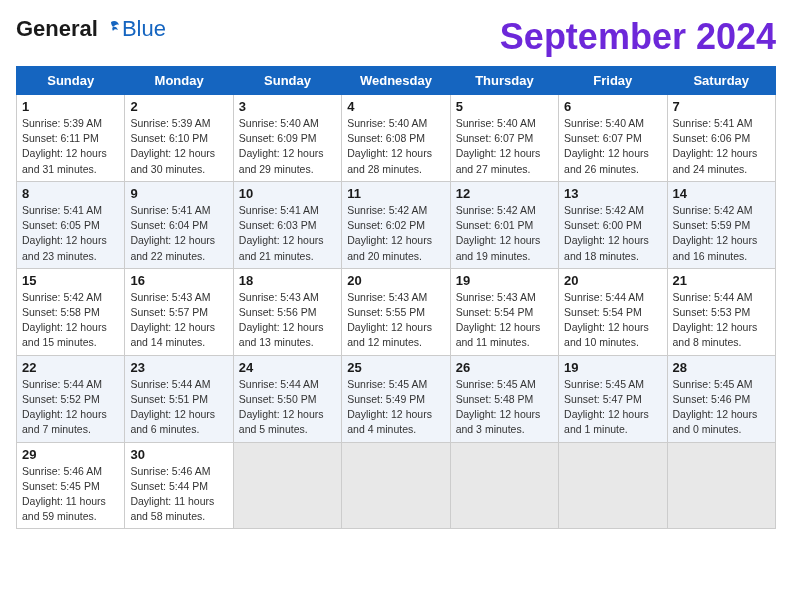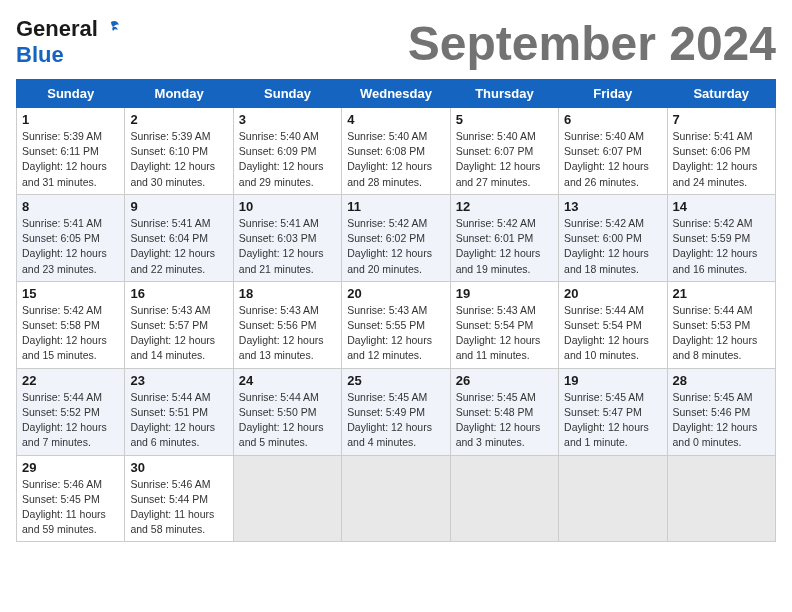--- a/index.html
+++ b/index.html
@@ -11,32 +11,32 @@
       padding: 16px;
     }
     .header-area {
       display: flex;
       justify-content: space-between;
       align-items: flex-start;
       margin-bottom: 8px;
     }
     .logo {
       display: flex;
-      flex-direction: column;
+      flex-direction: row;
       align-items: flex-start;
     }
     .logo-line1 { display: flex; align-items: center; gap: 2px; }
-    .logo-line2 { color: #1565c0; font-size: 22px; font-weight: bold; }
+    .logo-line2 { color: #1565c0; font-size: 22px; font-weight: normal; }
     .title-area {
       text-align: right;
     }
     .month-title {
-      font-size: 48px;
+      font-size: 36px;
       font-weight: bold;
-      color: #737373;
+      color: #6d28d9;
     }
     .location-title {
       font-size: 15px;
       color: #444;
     }
     table {
       width: 100%;
       border-collapse: collapse;
       font-size: 11px;
       padding-left: 12px;

